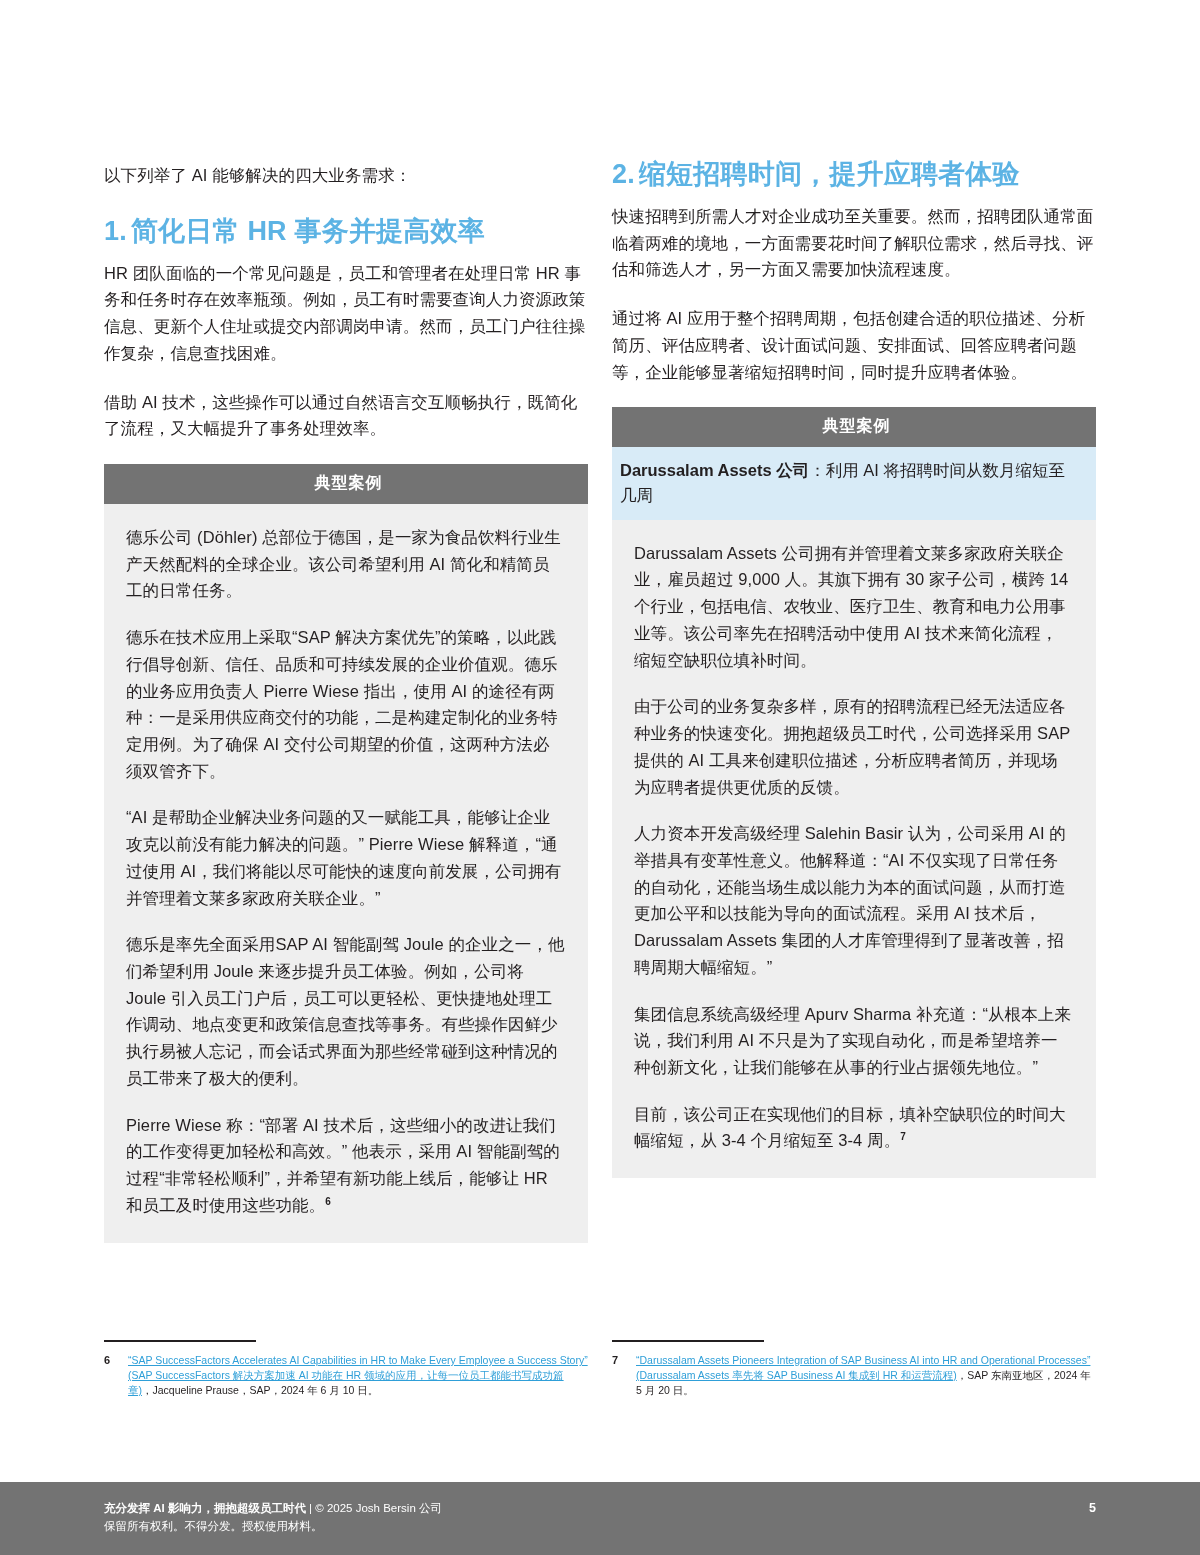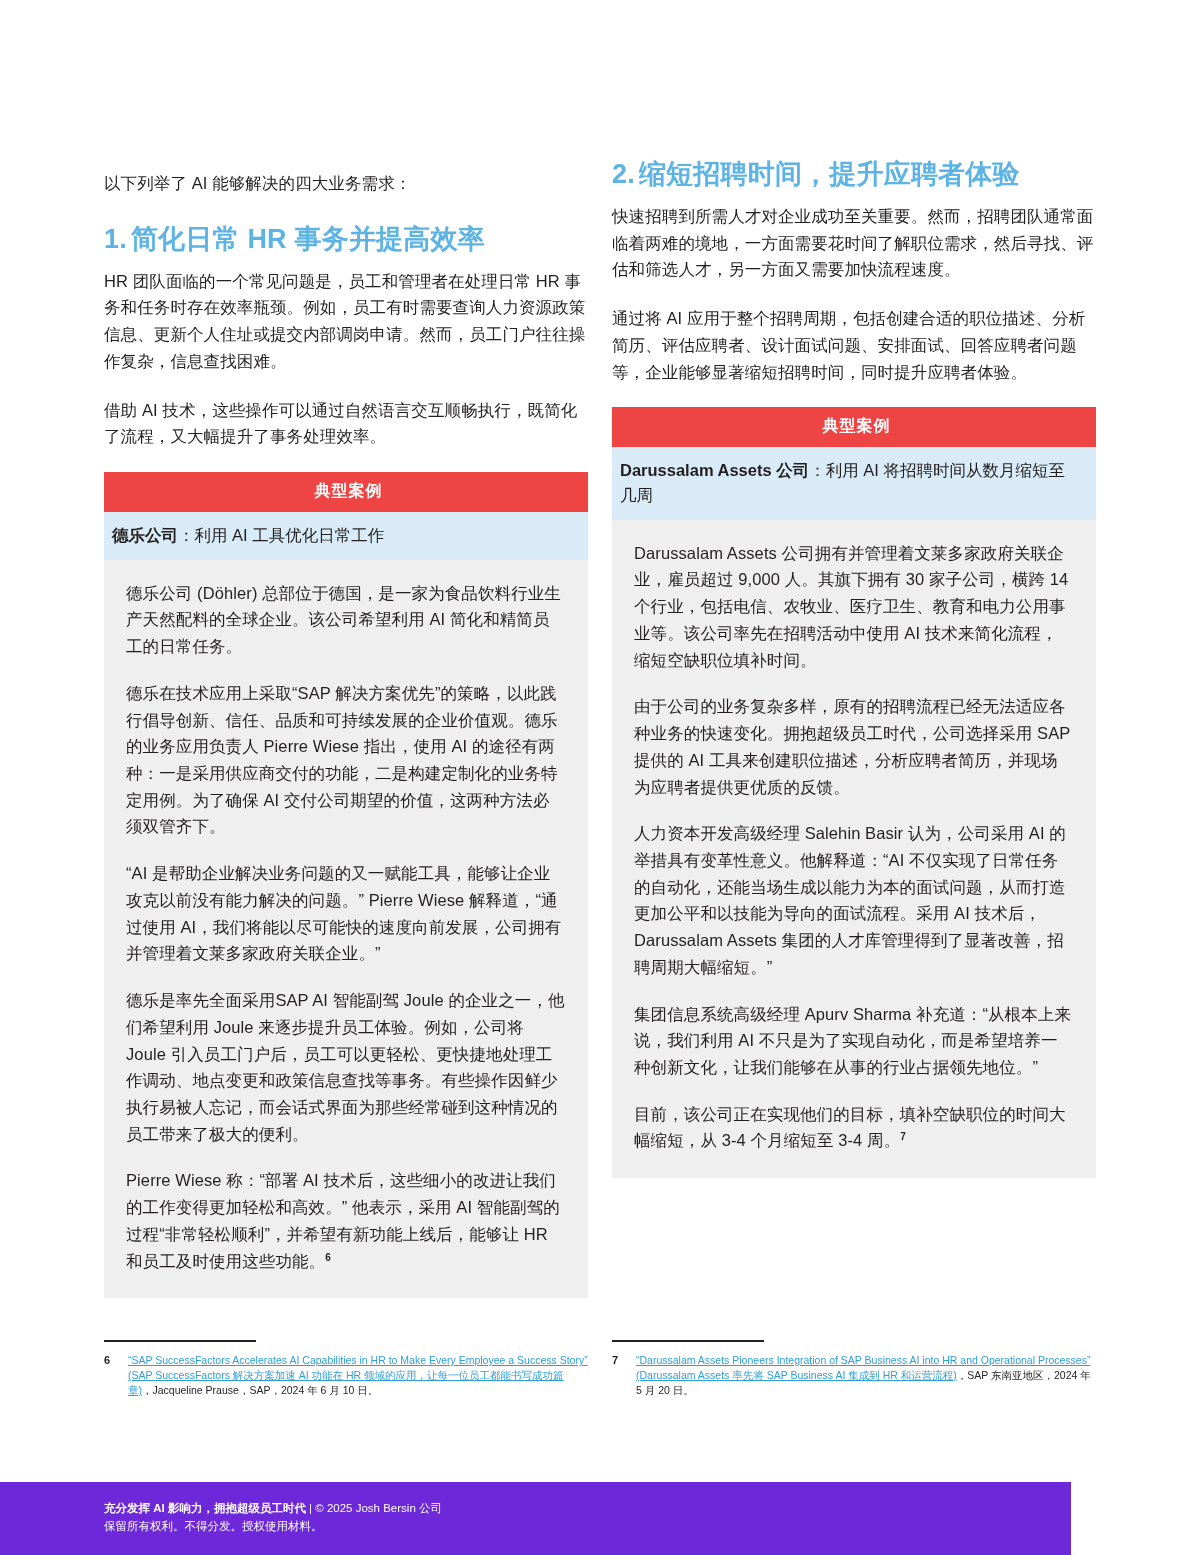--- a/index.html
+++ b/index.html
@@ -26,21 +26,21 @@
     width: 992px;
     display: flex;
     gap: 24px;
   }
   .col {
     width: 484px;
   }
   .lead {
     font-size: 16.5px;
     line-height: 1.62;
-    margin: 12px 0 26px 0;
+    margin: 4px 0 26px 0;
     letter-spacing: 0.1px;
   }
   h2.section-heading {
     color: #5cb3e4;
     font-size: 27px;
     font-weight: bold;
     line-height: 1.22;
     margin: 0 0 12px 0;
     letter-spacing: 0.2px;
   }
@@ -56,21 +56,21 @@
   }
   p.body:last-child { margin-bottom: 0; }
 
   
   .case-box {
     margin-top: 4px;
     background: #efefef;
     width: 100%;
   }
   .case-box-header {
-    background: #ef4444;
+    background: #737373;
     color: #ffffff;
     text-align: center;
     font-size: 16px;
     font-weight: bold;
     padding: 9px 8px 10px 13px;
     letter-spacing: 1px;
   }
   .case-box-subtitle {
     background: #d8ebf7;
     padding: 11px 16px 12px 8px;
@@ -136,23 +136,23 @@
   .fn-link {
     color: #2f9fd8;
     text-decoration: underline;
   }
 
   
   .footer {
     position: absolute;
     left: 0;
     bottom: 0;
-    width: 1071px;
+    width: 1200px;
     height: 73px;
-    background: #6d28d9;
+    background: #737373;
     color: #ffffff;
   }
   .footer-inner {
     position: relative;
     height: 100%;
     width: 1200px;
   }
   .footer-text {
     position: absolute;
     left: 104px;
@@ -184,23 +184,20 @@
 
       <h2 class="section-heading">
         <span class="num">1.</span><span>简化日常 HR 事务并提高效率</span>
       </h2>
 
       <p class="body">HR 团队面临的一个常见问题是，员工和管理者在处理日常 HR 事务和任务时存在效率瓶颈。例如，员工有时需要查询人力资源政策信息、更新个人住址或提交内部调岗申请。然而，员工门户往往操作复杂，信息查找困难。</p>
       <p class="body">借助 AI 技术，这些操作可以通过自然语言交互顺畅执行，既简化了流程，又大幅提升了事务处理效率。</p>
 
       <div class="case-box">
         <div class="case-box-header">典型案例</div>
-        <div class="case-box-subtitle">
-          <span class="strong">德乐公司</span><span>：利用 AI 工具优化日常工作</span>
-        </div>
         <div class="case-box-body">
           <p>德乐公司 (Döhler) 总部位于德国，是一家为食品饮料行业生产天然配料的全球企业。该公司希望利用 AI 简化和精简员工的日常任务。</p>
           <p>德乐在技术应用上采取“SAP 解决方案优先”的策略，以此践行倡导创新、信任、品质和可持续发展的企业价值观。德乐的业务应用负责人 Pierre Wiese 指出，使用 AI 的途径有两种：一是采用供应商交付的功能，二是构建定制化的业务特定用例。为了确保 AI 交付公司期望的价值，这两种方法必须双管齐下。</p>
           <p>“AI 是帮助企业解决业务问题的又一赋能工具，能够让企业攻克以前没有能力解决的问题。” Pierre Wiese 解释道，“通过使用 AI，我们将能以尽可能快的速度向前发展，公司拥有并管理着文莱多家政府关联企业。”</p>
           <p>德乐是率先全面采用SAP AI 智能副驾 Joule 的企业之一，他们希望利用 Joule 来逐步提升员工体验。例如，公司将 Joule 引入员工门户后，员工可以更轻松、更快捷地处理工作调动、地点变更和政策信息查找等事务。有些操作因鲜少执行易被人忘记，而会话式界面为那些经常碰到这种情况的员工带来了极大的便利。</p>
           <p><span>Pierre Wiese 称：“部署 AI 技术后，这些细小的改进让我们的工作变得更加轻松和高效。” 他表示，采用 AI 智能副驾的过程“非常轻松顺利”，并希望有新功能上线后，能够让 HR 和员工及时使用这些功能。</span><sup class="fn">6</sup></p>
         </div>
       </div>
     </div>
 

